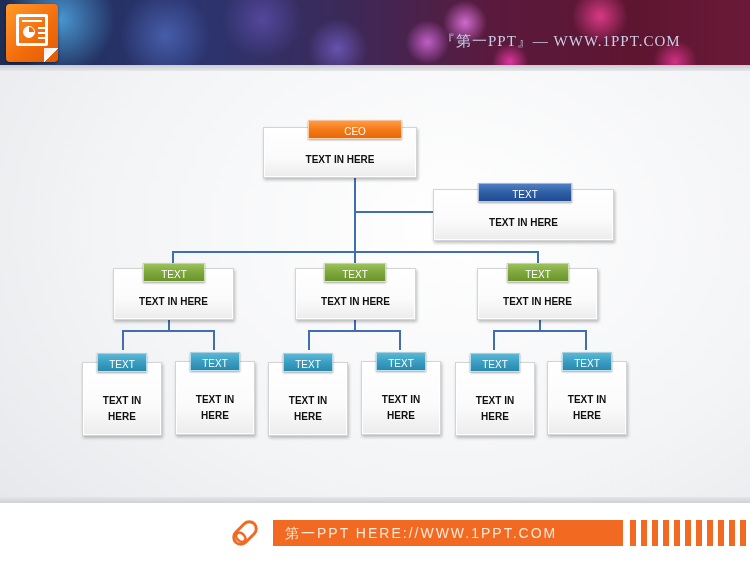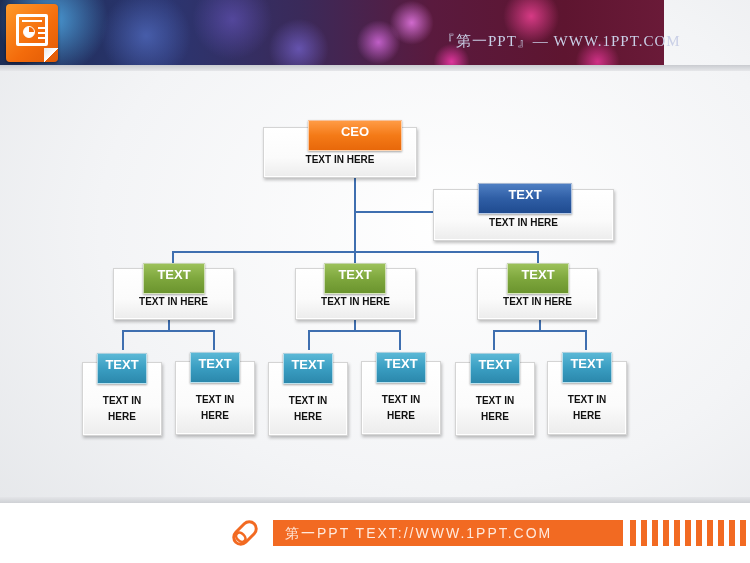--- a/index.html
+++ b/index.html
@@ -3,21 +3,21 @@
 <meta charset="utf-8">
 <style>
   * { margin:0; padding:0; box-sizing:border-box; }
   html, body { width:750px; height:563px; overflow:hidden; }
   body {
     position:relative;
     font-family:"Liberation Sans", "DejaVu Sans", sans-serif;
     background: radial-gradient(ellipse at 60% 40%, #ffffff 0%, #f3f4f6 55%, #e3e5e8 100%);
   }
   .header {
-    position:absolute; left:0; top:0; width:664px; height:65px;
+    position:absolute; left:0; top:0; width:750px; height:65px;
     background:
       radial-gradient(circle at 8% 30%, rgba(80,170,230,0.85) 0, rgba(80,170,230,0) 55px),
       radial-gradient(circle at 22% 55%, rgba(90,120,210,0.6) 0, rgba(90,120,210,0) 45px),
       radial-gradient(circle at 35% 30%, rgba(110,90,200,0.55) 0, rgba(110,90,200,0) 40px),
       radial-gradient(circle at 45% 75%, rgba(130,110,230,0.6) 0, rgba(130,110,230,0) 30px),
       radial-gradient(circle at 62% 35%, rgba(230,120,230,0.85) 0, rgba(230,120,230,0) 22px),
       radial-gradient(circle at 57% 65%, rgba(220,110,230,0.8) 0, rgba(220,110,230,0) 22px),
       radial-gradient(circle at 80% 25%, rgba(255,70,160,0.75) 0, rgba(255,70,160,0) 28px),
       radial-gradient(circle at 68% 95%, rgba(255,60,180,0.8) 0, rgba(255,60,180,0) 18px),
       radial-gradient(circle at 90% 95%, rgba(255,60,170,0.7) 0, rgba(255,60,170,0) 22px),
@@ -61,22 +61,22 @@
     background:linear-gradient(#ffffff 0%, #fbfbfb 60%, #ececec 100%);
     border:1px solid #d4d4d4;
     box-shadow:1px 2px 3px rgba(0,0,0,0.25), inset 0 0 0 1px #ffffff;
     text-align:center;
   }
   .box .body {
     position:absolute; left:0; right:0;
     font-weight:bold; color:#111; font-size:10px; line-height:16px;
   }
   .tag {
-    position:absolute; color:#fff; font-weight:bold; text-align:center;
-    font-size:13px; line-height:21px; height:31px;
+    position:absolute; color:#fff; font-weight:normal; text-align:center;
+    font-size:10px; line-height:21px; height:19px;
     border:1px solid rgba(255,255,255,0.6);
     box-shadow:0 1px 2px rgba(0,0,0,0.35);
   }
   .tag.orange { background:linear-gradient(#ff9b45 0%, #f47a17 50%, #e8680a 100%); }
   .tag.blue { background:linear-gradient(#4f7fc3 0%, #2f5ea5 50%, #1f4b90 100%); }
   .tag.green { background:linear-gradient(#9cc15a 0%, #7ea73d 50%, #6b942e 100%); }
   .tag.teal { background:linear-gradient(#5bb8d6 0%, #3a9ec2 50%, #2b88ac 100%); }
 
   .footer {
     position:absolute; left:0; top:503px; width:750px; height:60px; background:#ffffff;
@@ -196,14 +196,14 @@
 
 <div class="footer-divider"></div>
 <div class="footer"></div>
 <svg class="pencil" viewBox="0 0 34 36">
   <g transform="rotate(-45 17 18)">
     <rect x="4" y="11" width="26" height="14" rx="7" fill="#ffffff" stroke="#f26a22" stroke-width="3"></rect>
     <ellipse cx="11" cy="18" rx="5" ry="7" fill="#f26a22"></ellipse>
     <ellipse cx="11" cy="18" rx="2.5" ry="4" fill="#ffffff"></ellipse>
   </g>
 </svg>
-<div class="footer-bar">第一PPT TEXT://WWW.1PPT.COM</div>
+<div class="footer-bar">第一PPT HERE://WWW.1PPT.COM</div>
 <div class="stripes"></div>
 
 </body></html>

